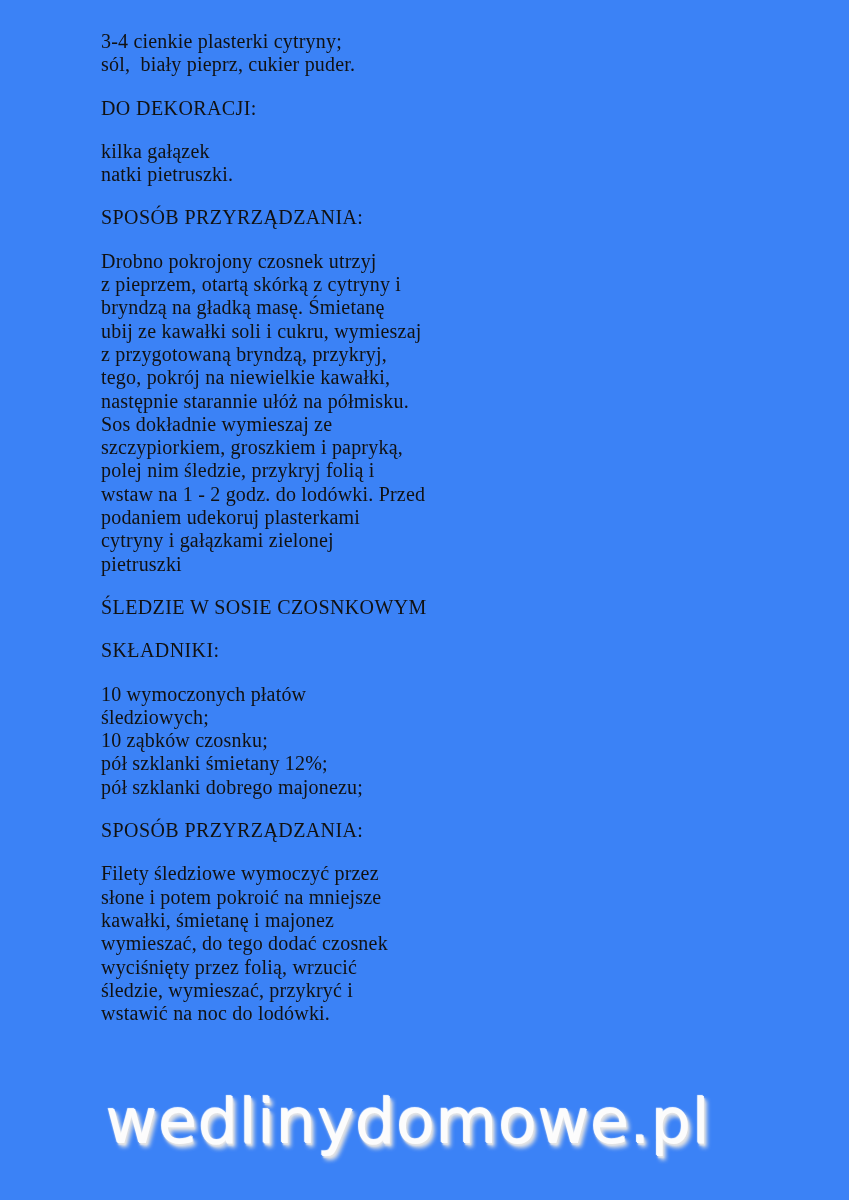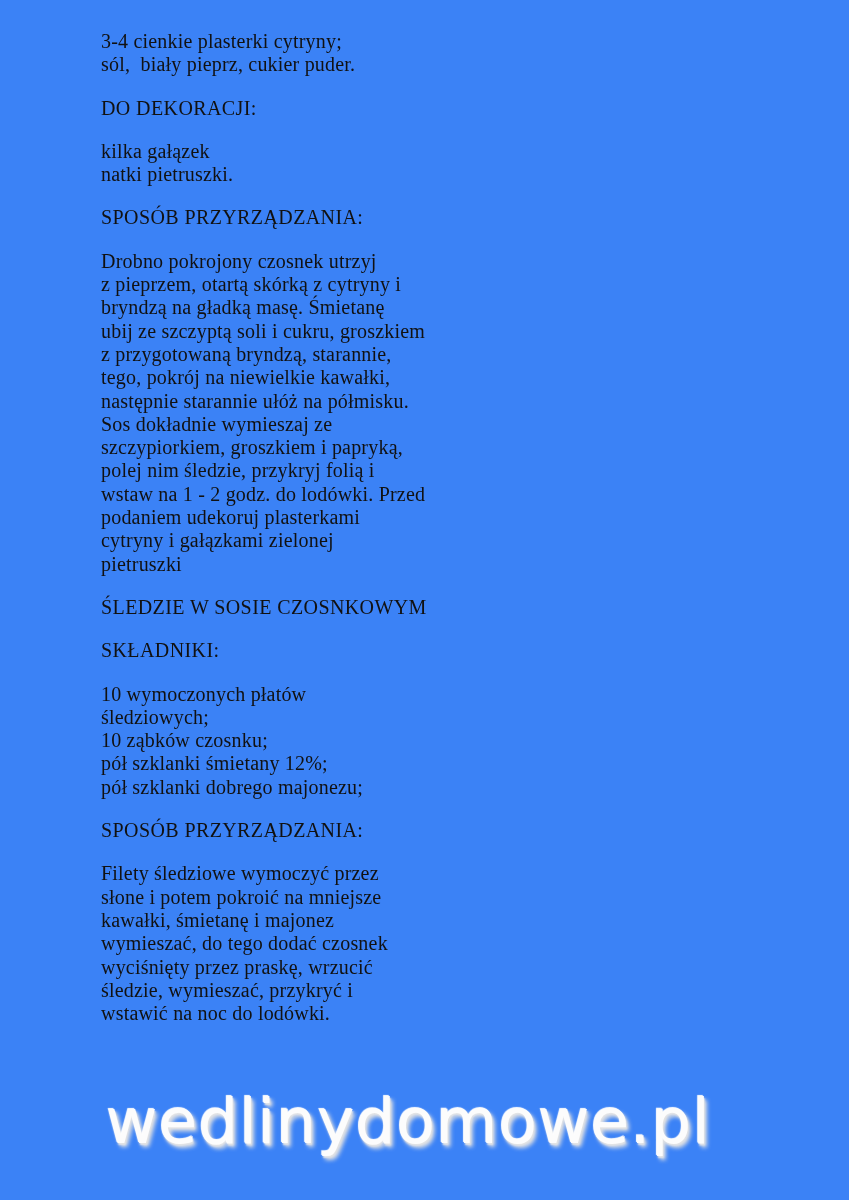--- a/index.html
+++ b/index.html
@@ -69,22 +69,22 @@
         <div class="line">kilka gałązek</div>
         <div class="line">natki pietruszki.</div>
       </div>
       <div class="block heading">
         <div class="line">SPOSÓB PRZYRZĄDZANIA:</div>
       </div>
       <div class="block paragraph">
         <div class="line">Drobno pokrojony czosnek utrzyj</div>
         <div class="line">z pieprzem, otartą skórką z cytryny i</div>
         <div class="line">bryndzą na gładką masę. Śmietanę</div>
-        <div class="line">ubij ze szczyptą soli i cukru, groszkiem</div>
-        <div class="line">z przygotowaną bryndzą, starannie,</div>
+        <div class="line">ubij ze kawałki soli i cukru, wymieszaj</div>
+        <div class="line">z przygotowaną bryndzą, przykryj,</div>
         <div class="line">tego, pokrój na niewielkie kawałki,</div>
         <div class="line">następnie starannie ułóż na półmisku.</div>
         <div class="line">Sos dokładnie wymieszaj ze</div>
         <div class="line">szczypiorkiem, groszkiem i papryką,</div>
         <div class="line">polej nim śledzie, przykryj folią i</div>
         <div class="line">wstaw na 1 - 2 godz. do lodówki. Przed</div>
         <div class="line">podaniem udekoruj plasterkami</div>
         <div class="line">cytryny i gałązkami zielonej</div>
         <div class="line">pietruszki</div>
       </div>
@@ -102,19 +102,19 @@
         <div class="line">pół szklanki dobrego majonezu;</div>
       </div>
       <div class="block heading">
         <div class="line">SPOSÓB PRZYRZĄDZANIA:</div>
       </div>
       <div class="block paragraph">
         <div class="line">Filety śledziowe wymoczyć przez</div>
         <div class="line">słone i potem pokroić na mniejsze</div>
         <div class="line">kawałki, śmietanę i majonez</div>
         <div class="line">wymieszać, do tego dodać czosnek</div>
-        <div class="line">wyciśnięty przez praskę, wrzucić</div>
+        <div class="line">wyciśnięty przez folią, wrzucić</div>
         <div class="line">śledzie, wymieszać, przykryć i</div>
         <div class="line">wstawić na noc do lodówki.</div>
       </div>
     </div>
   <div class="watermark">wedlinydomowe.pl</div>
 </div>
 
 </body></html>

